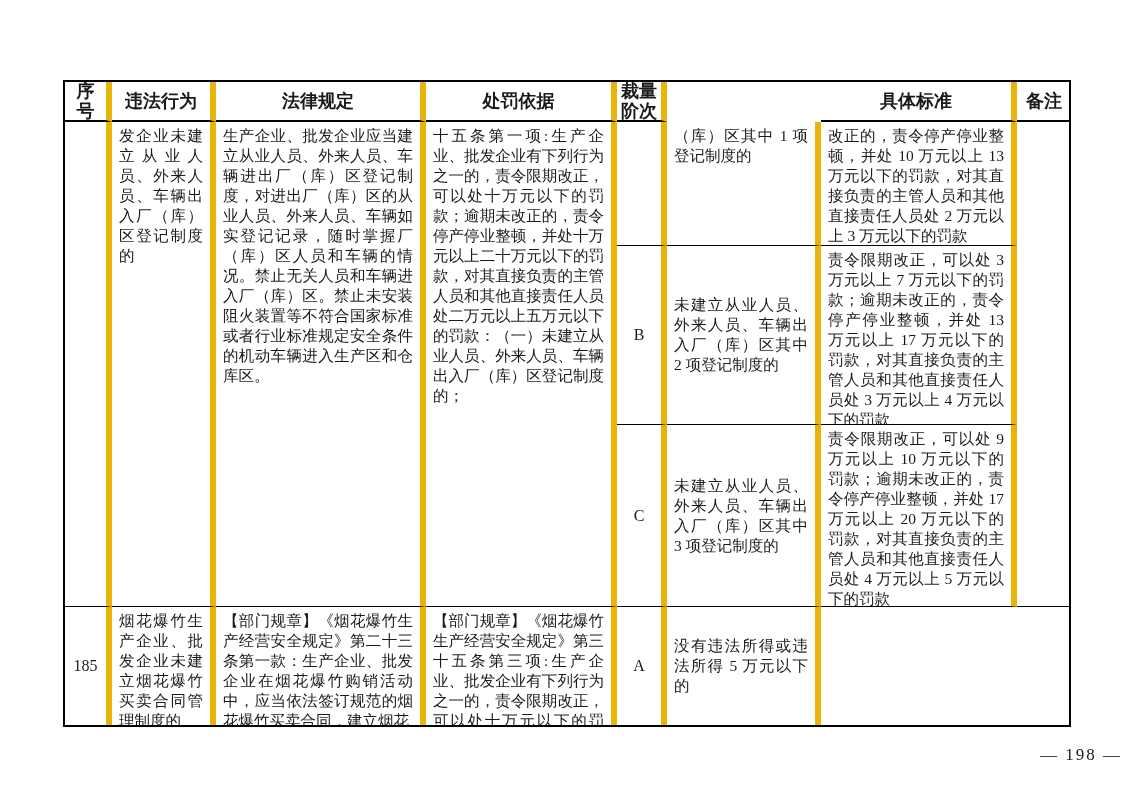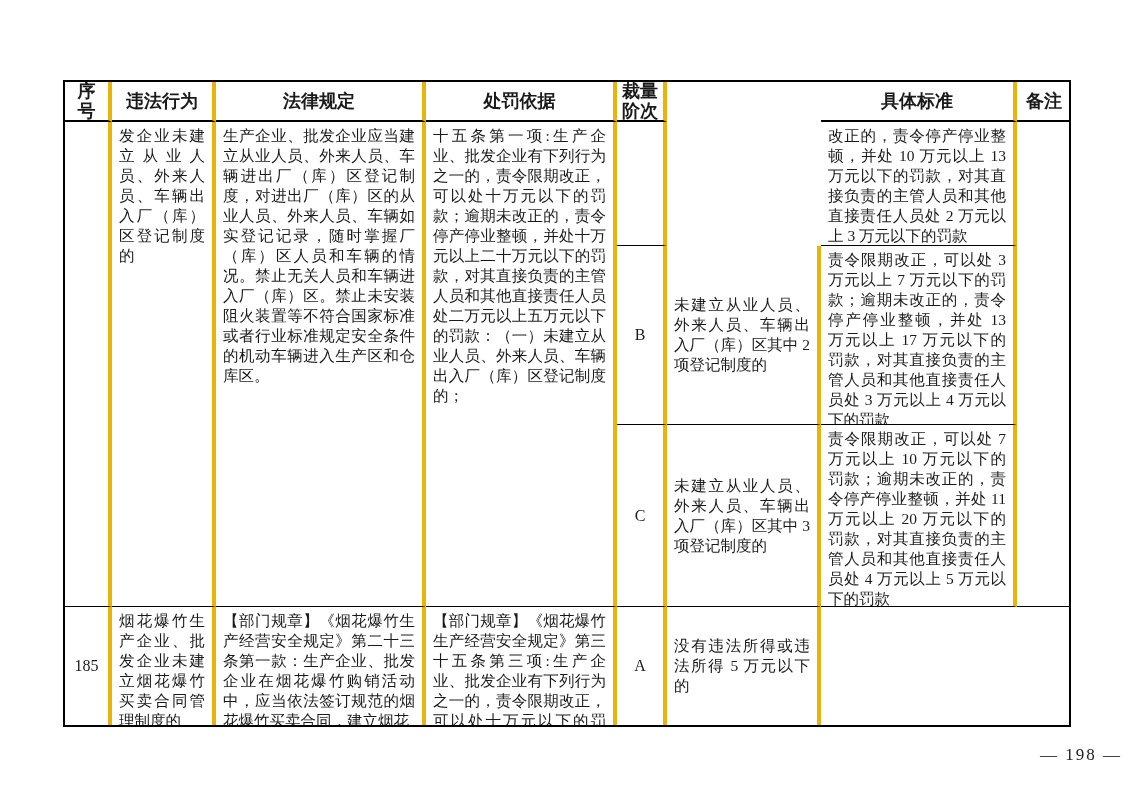--- a/index.html
+++ b/index.html
@@ -15,21 +15,21 @@
 
   .ptable {
     position: absolute; left: 63px; top: 80px;
     width: 1008px;
     display: grid;
     grid-template-columns: 47px 104px 210px 191px 50px 154px 196px 54px;
     grid-template-rows: 40px 124px 179px 182px 118px;
     border: 2px solid #000;
   }
   .cell {
-    border-right: 4px solid #eab308;
+    border-right: 6px solid #eab308;
     border-bottom: 1px solid #000;
     padding: 4px 7px;
     overflow: hidden;
     font-size: 15.5px;
     line-height: 20px;
     text-align: justify;
     text-align-last: left;
   }
   .cell.lastcol { border-right: none; }
   .cell.lastrow { border-bottom: none; }
@@ -70,33 +70,34 @@
     <div class="cell th" style="grid-column:5;grid-row:1">裁量阶次</div>
     <div class="cell th" style="grid-column:7;grid-row:1">具体标准</div>
     <div class="cell th lastcol" style="grid-column:8;grid-row:1">备注</div>
 
     <div class="cell seq-cell vcenter hcenter" style="grid-column:1;grid-row:2/5"></div>
     <div class="cell" style="grid-column:2;grid-row:2/5">发企业未建立从业人员、外来人员、车辆出入厂（库）区登记制度的</div>
     <div class="cell" style="grid-column:3;grid-row:2/5">生产企业、批发企业应当建立从业人员、外来人员、车辆进出厂（库）区登记制度，对进出厂（库）区的从业人员、外来人员、车辆如实登记记录，随时掌握厂（库）区人员和车辆的情况。禁止无关人员和车辆进入厂（库）区。禁止未安装阻火装置等不符合国家标准或者行业标准规定安全条件的机动车辆进入生产区和仓库区。</div>
     <div class="cell" style="grid-column:4;grid-row:2/5">十五条第一项:生产企业、批发企业有下列行为之一的，责令限期改正，可以处十万元以下的罚款；逾期未改正的，责令停产停业整顿，并处十万元以上二十万元以下的罚款，对其直接负责的主管人员和其他直接责任人员处二万元以上五万元以下的罚款：（一）未建立从业人员、外来人员、车辆出入厂（库）区登记制度的；</div>
 
     <div class="cell level-cell vcenter hcenter" style="grid-column:5;grid-row:2"></div>
+    <div class="cell" style="grid-column:6;grid-row:2">（库）区其中 1 项登记制度的</div>
     <div class="cell" style="grid-column:7;grid-row:2">改正的，责令停产停业整顿，并处 10 万元以上 13 万元以下的罚款，对其直接负责的主管人员和其他直接责任人员处 2 万元以上 3 万元以下的罚款</div>
 
     <div class="cell level-cell vcenter hcenter" style="grid-column:5;grid-row:3">B</div>
     <div class="cell vcenter" style="grid-column:6;grid-row:3">
         <span>未建立从业人员、外来人员、车辆出入厂（库）区其中 2 项登记制度的</span>
       </div>
     <div class="cell" style="grid-column:7;grid-row:3">责令限期改正，可以处 3 万元以上 7 万元以下的罚款；逾期未改正的，责令停产停业整顿，并处 13 万元以上 17 万元以下的罚款，对其直接负责的主管人员和其他直接责任人员处 3 万元以上 4 万元以下的罚款</div>
 
     <div class="cell level-cell vcenter hcenter" style="grid-column:5;grid-row:4">C</div>
     <div class="cell vcenter" style="grid-column:6;grid-row:4">
         <span>未建立从业人员、外来人员、车辆出入厂（库）区其中 3 项登记制度的</span>
       </div>
-    <div class="cell" style="grid-column:7;grid-row:4">责令限期改正，可以处 7 万元以上 10 万元以下的罚款；逾期未改正的，责令停产停业整顿，并处 11 万元以上 20 万元以下的罚款，对其直接负责的主管人员和其他直接责任人员处 4 万元以上 5 万元以下的罚款</div>
+    <div class="cell" style="grid-column:7;grid-row:4">责令限期改正，可以处 9 万元以上 10 万元以下的罚款；逾期未改正的，责令停产停业整顿，并处 17 万元以上 20 万元以下的罚款，对其直接负责的主管人员和其他直接责任人员处 4 万元以上 5 万元以下的罚款</div>
 
     <div class="cell lastcol" style="grid-column:8;grid-row:2/5"></div>
 
     <div class="cell seq-cell vcenter hcenter lastrow" style="grid-column:1;grid-row:5">185</div>
     <div class="cell lastrow" style="grid-column:2;grid-row:5">烟花爆竹生产企业、批发企业未建立烟花爆竹买卖合同管理制度的</div>
     <div class="cell lastrow" style="grid-column:3;grid-row:5">【部门规章】《烟花爆竹生产经营安全规定》第二十三条第一款：生产企业、批发企业在烟花爆竹购销活动中，应当依法签订规范的烟花爆竹买卖合同，建立烟花</div>
     <div class="cell lastrow" style="grid-column:4;grid-row:5">【部门规章】《烟花爆竹生产经营安全规定》第三十五条第三项:生产企业、批发企业有下列行为之一的，责令限期改正，可以处十万元以下的罚款；逾</div>
     <div class="cell level-cell vcenter hcenter lastrow" style="grid-column:5;grid-row:5">A</div>
     <div class="cell vcenter lastrow" style="grid-column:6;grid-row:5">
         <span>没有违法所得或违法所得 5 万元以下的</span>

